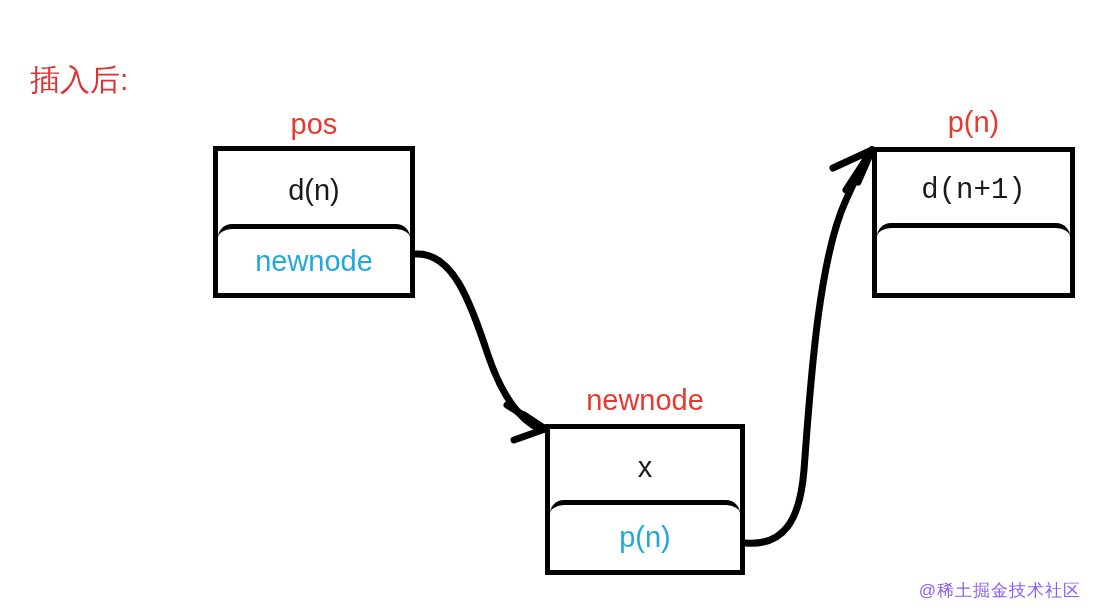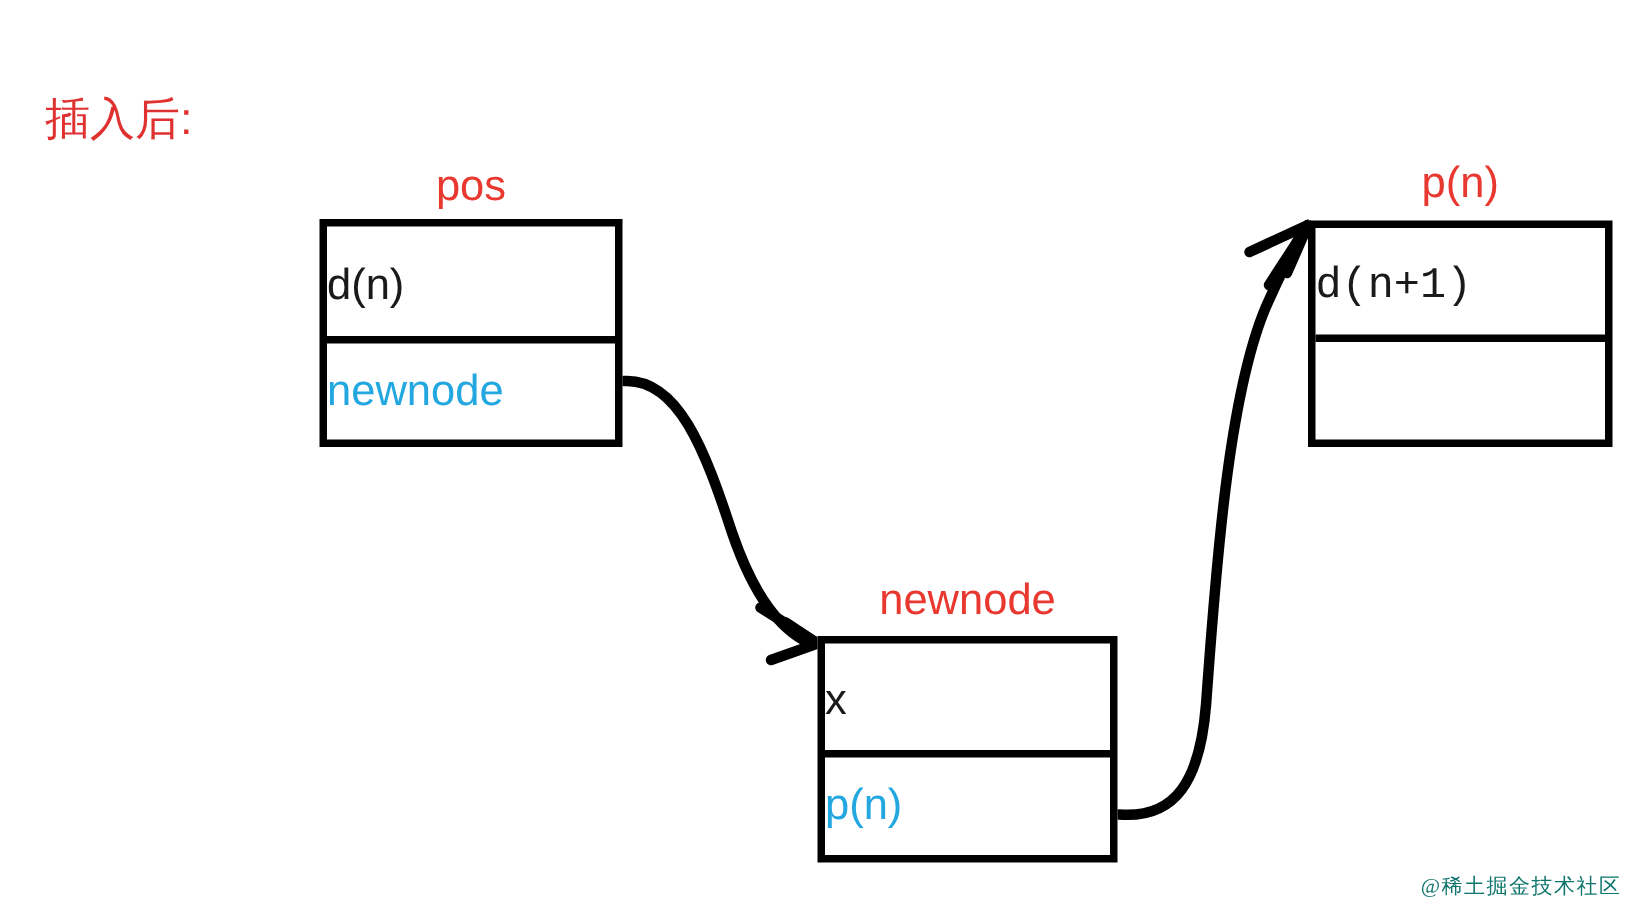--- a/index.html
+++ b/index.html
@@ -44,44 +44,45 @@
     box-sizing: border-box;
     border: 5px solid #000000;
     background: #ffffff;
   }
   .cell {
     position: absolute;
     left: 0;
     box-sizing: border-box;
     display: flex;
     align-items: center;
+    justify-content: center;
     width: 100%;
+    border-radius: 14px;
   }
   .cell-top {
     top: 0;
   }
   .cell-bottom {
     bottom: 0;
     border-top: 5px solid #000000;
   }
   .cell-text {
     font-size: 29px;
     line-height: 1;
     white-space: nowrap;
   }
   .text-black { color: #1a1a1a; }
   .text-cyan  { color: #22a7e0; }
   .watermark {
     position: absolute;
-    color: #0f766e;
-    font-size: 14px;
+    color: #8b5cf6;
+    font-size: 17px;
     line-height: 1;
     white-space: nowrap;
     letter-spacing: 1px;
-    font-family: Liberation Serif, serif;
   }
 </style>
 </head>
 <body>
 
 <div id="canvas">
 
   <div class="title-text" style="left:30px; top:65px;">插入后:</div>
 
   <svg class="svg-layer" viewBox="0 0 1099 613">

